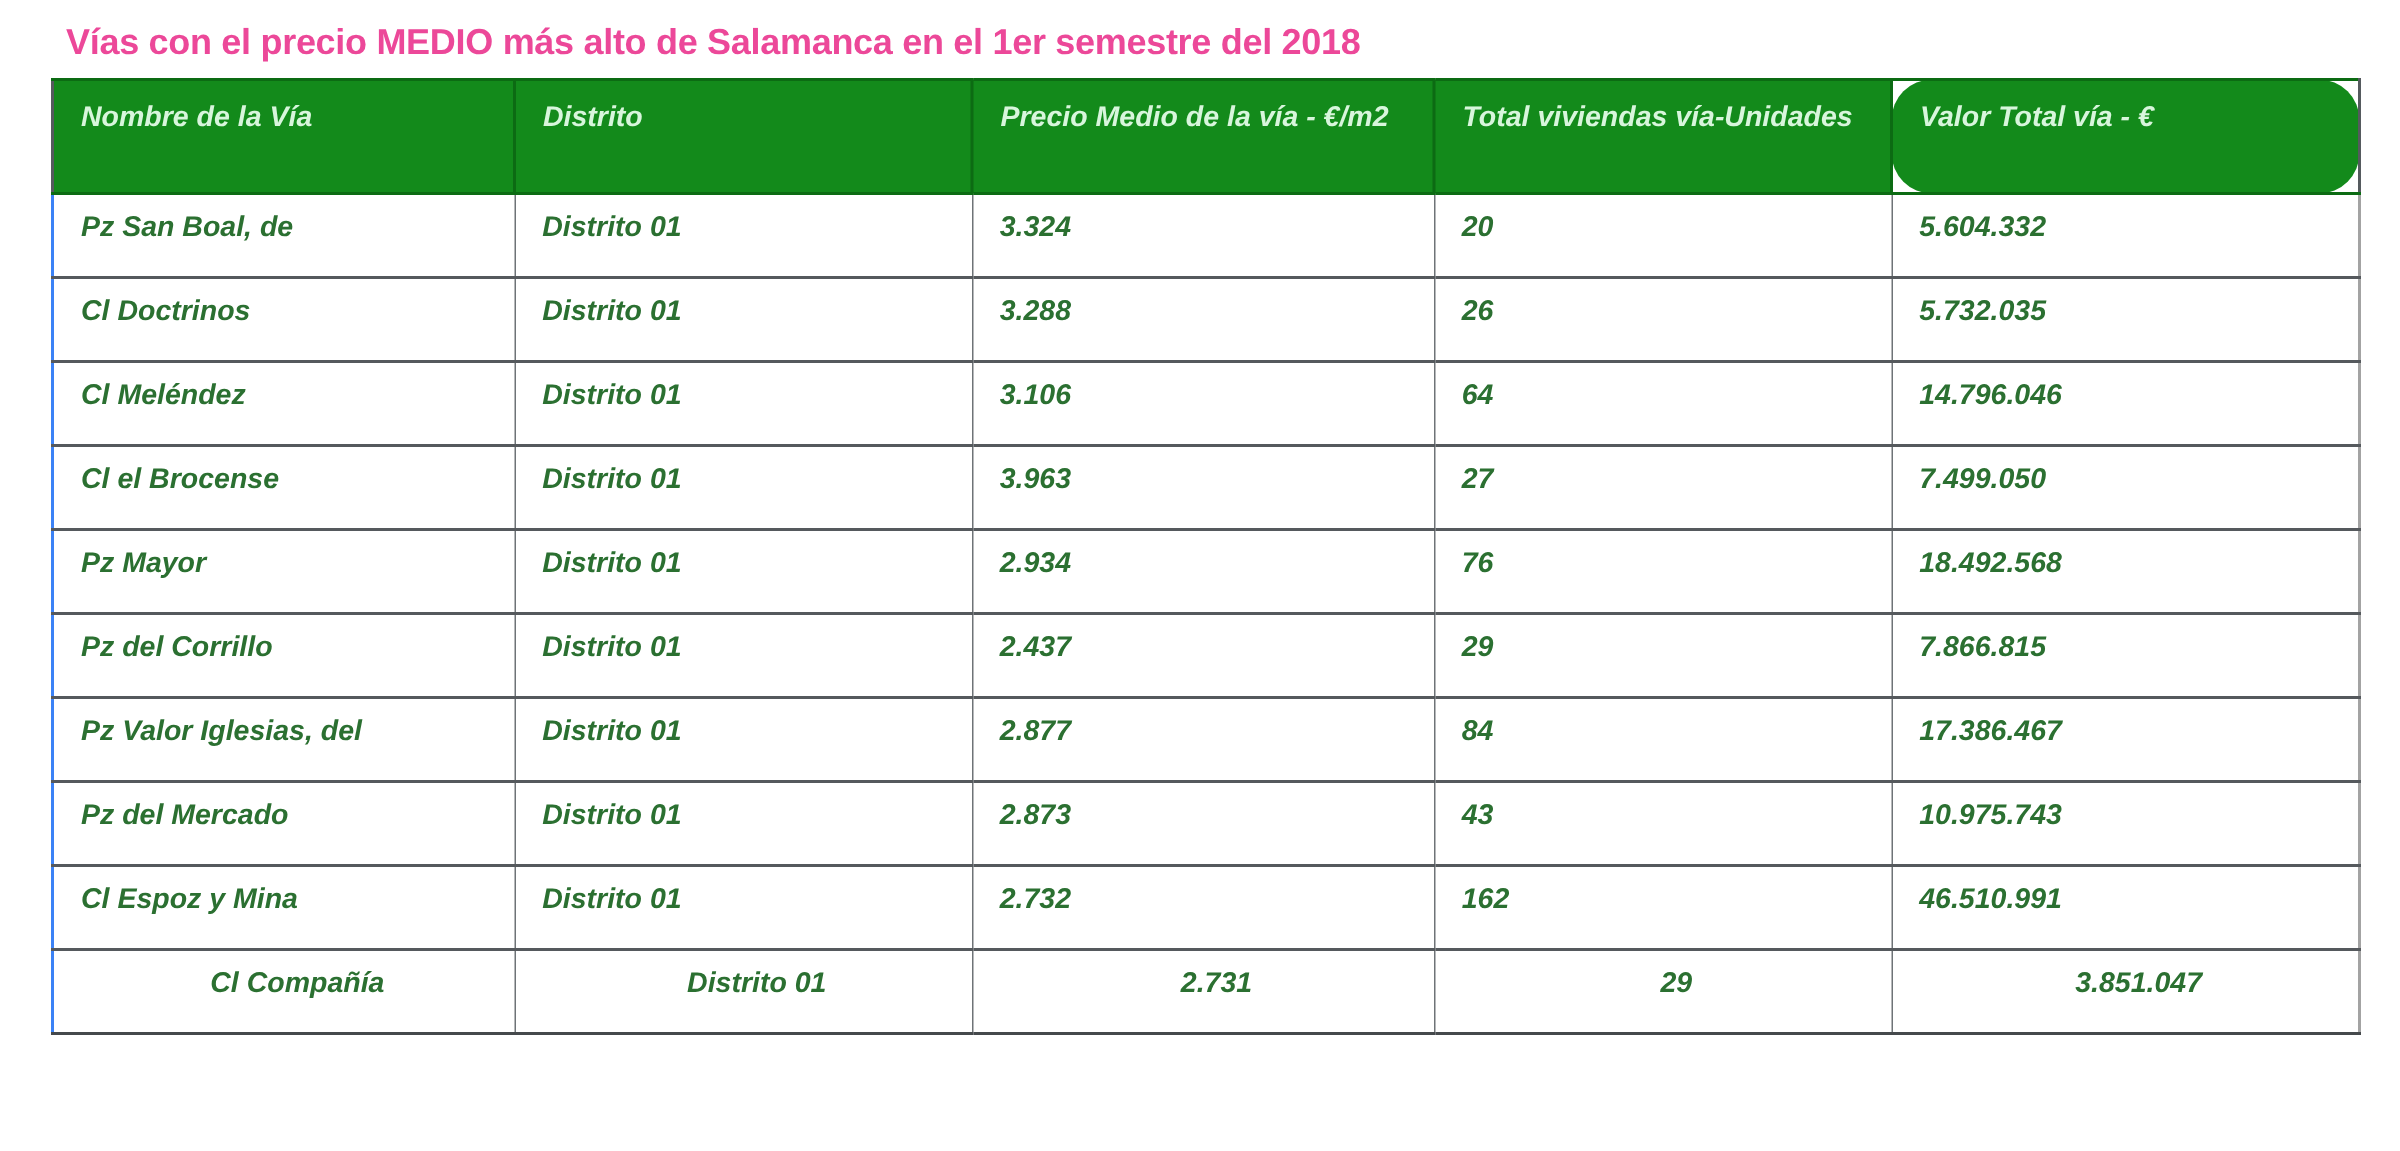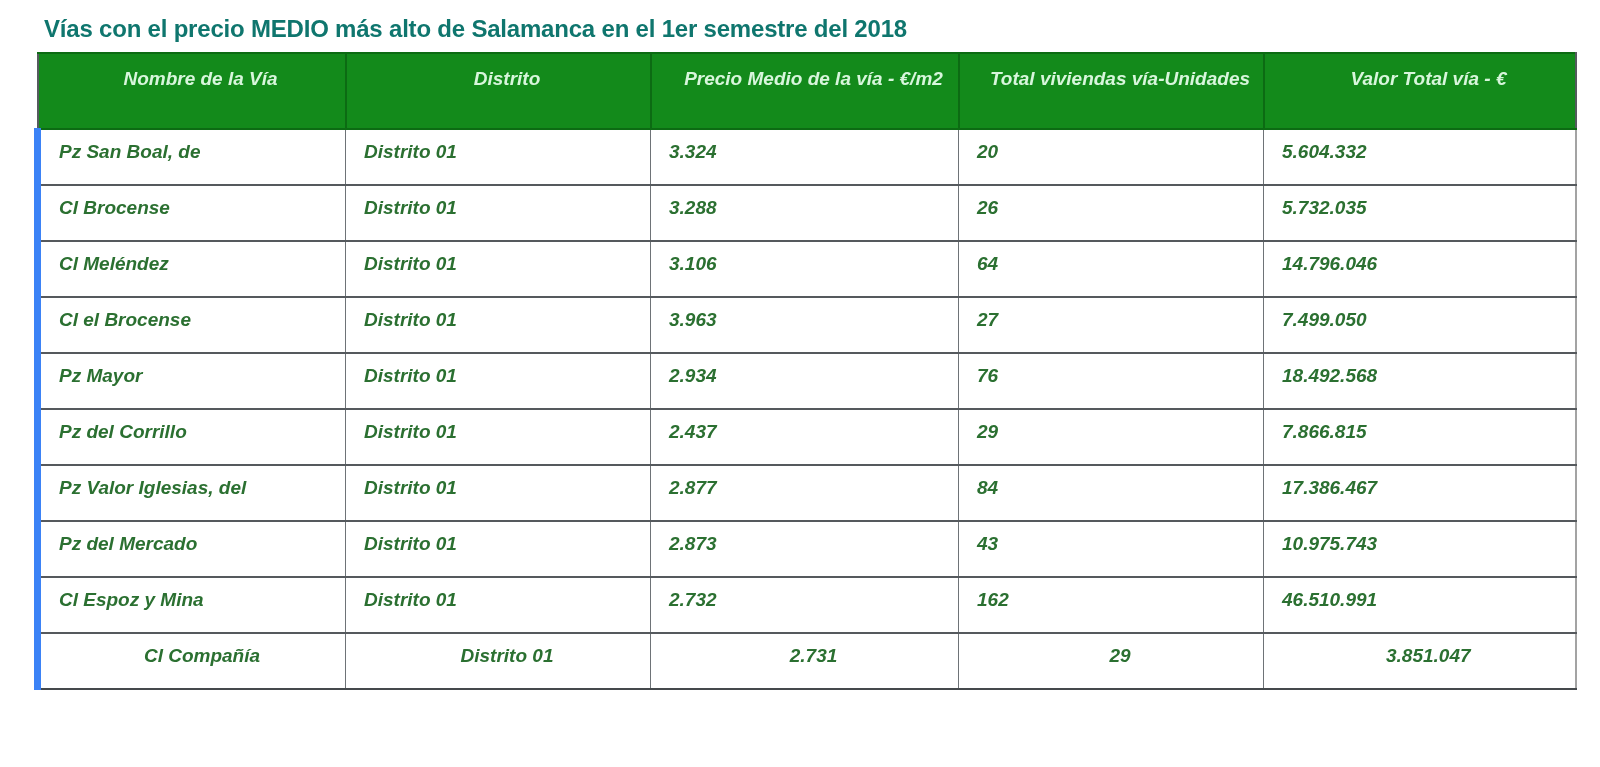--- a/index.html
+++ b/index.html
@@ -23,21 +23,21 @@
   }
 
   
   .page-title {
     position: absolute;
     left: 44px;
     top: 14px;
     font-size: 24px;
     font-weight: bold;
     font-style: normal;
-    color: #0f766e;
+    color: #ec4899;
     letter-spacing: -0.2px;
     white-space: nowrap;
     line-height: 30px;
   }
 
   
   .table-wrap {
     position: absolute;
     left: 34px;
     top: 52px;
@@ -57,57 +57,58 @@
   table.data-table col.c-units   { width: 305px; }
   table.data-table col.c-value   { width: 312px; }
 
   
   thead th {
     background: #138A1B;
     color: #D8F6DC;
     font-size: 19px;
     font-weight: bold;
     font-style: italic;
-    text-align: center;
+    text-align: left;
     vertical-align: top;
     padding: 12px 0 0 18px;
     height: 76px;
     box-sizing: border-box;
     line-height: 26px;
     border-right: 2px solid #0c6b13;
     border-top: 2px solid #0c6b13;
     border-bottom: 2px solid #0c6b13;
     word-wrap: break-word;
   }
   thead th:first-child {
     border-left: 2px solid #555a5e;
   }
   thead th:last-child {
     border-right: 2px solid #555a5e;
+    border-radius: 27px;
   }
 
   
   tbody td {
     font-size: 19px;
     font-weight: bold;
     font-style: italic;
     color: #2B7031;
     text-align: left;
     vertical-align: top;
     padding: 10px 0 0 18px;
     height: 56px;
     box-sizing: border-box;
     background: #ffffff;
     border-right: 1px solid #6e7377;
     border-bottom: 2px solid #55595d;
     line-height: 24px;
     word-wrap: break-word;
   }
   tbody td:first-child {
-    border-left: 7px solid #3b82f6;
+    border-left: 2px solid #3b82f6;
   }
   tbody td:last-child {
     border-right: 2px solid #a3a3a3;
   }
   tbody tr:last-child td {
     border-bottom: 2px solid #45494c;
     text-align: center;
   }
 </style>
 </head>
@@ -137,21 +138,21 @@
       </thead>
       <tbody id="table-body">
           <tr>
             <td>Pz San Boal, de</td>
             <td>Distrito 01</td>
             <td>3.324</td>
             <td>20</td>
             <td>5.604.332</td>
           </tr>
           <tr>
-            <td>Cl Brocense</td>
+            <td>Cl Doctrinos</td>
             <td>Distrito 01</td>
             <td>3.288</td>
             <td>26</td>
             <td>5.732.035</td>
           </tr>
           <tr>
             <td>Cl Meléndez</td>
             <td>Distrito 01</td>
             <td>3.106</td>
             <td>64</td>

